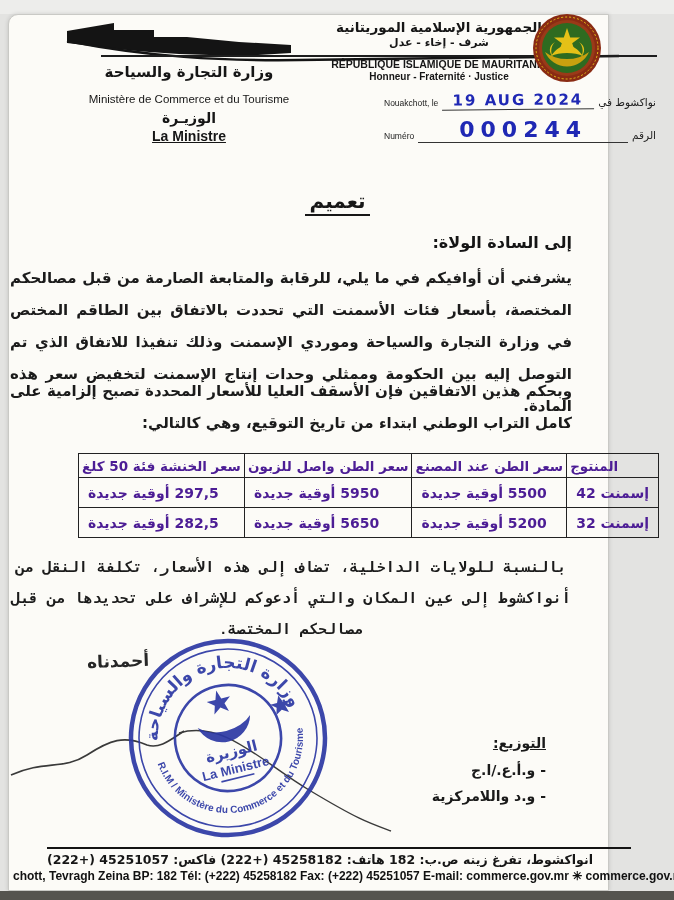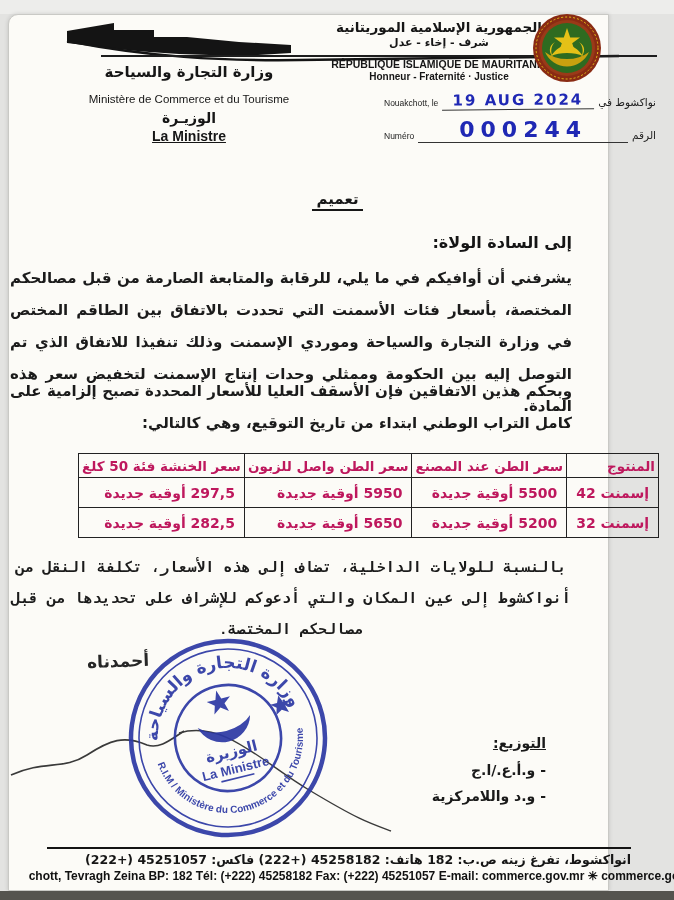--- a/index.html
+++ b/index.html
@@ -29,46 +29,46 @@
 
   .ref-row { position:absolute; left:375px; width:272px; display:flex; align-items:flex-end; gap:4px; }
   .ref-label-fr { font-size:8.5px; font-family:"Liberation Sans",sans-serif; color:#222; padding-bottom:2px; white-space:nowrap; }
   .ref-label-ar { font-size:10.5px; color:#222; padding-bottom:2px; white-space:nowrap; }
   .ref-value { flex:1; text-align:center; border-bottom:1.4px solid #333; color:#1f28b4; font-weight:bold; white-space:nowrap; }
   .date-value { font-size:15px; letter-spacing:2px; transform:rotate(-.5deg); }
   .num-value { font-size:22px; letter-spacing:6px; }
 
   
   .doc-title { position:absolute; left:0; top:174px; width:657px; text-align:center; }
-  .doc-title span { font-size:15px; font-weight:bold; color:#171717; border-bottom:2.2px solid #171717; padding:0 4px 1px; }
+  .doc-title span { font-size:20px; font-weight:bold; color:#171717; border-bottom:2.2px solid #171717; padding:0 4px 1px; }
   .salutation { position:absolute; right:36px; top:218px; font-size:16px; font-weight:bold; color:#151515; direction:rtl; }
   .para { position:absolute; right:36px; width:562px; direction:rtl; text-align:justify; font-size:15px; font-weight:700; color:#1b1b1b; line-height:32px; }
   .p1 { top:247px; }
   .p2 { top:360px; }
   .p3 { top:538px; text-align:center; line-height:31px;font-family:Liberation Mono, monospace; }
 
   table.price-table { position:absolute; left:69px; top:438px; width:524px; border-collapse:collapse; direction:rtl; }
   table.price-table th, table.price-table td {
-    border:1.4px solid #222; color:#be185d; text-align:right; white-space:nowrap;
+    border:1.4px solid #222; color:#4c1d95; text-align:left; white-space:nowrap;
   }
   table.price-table th { font-size:13.5px; font-weight:bold; height:24px; padding:1px 3px; }
   table.price-table td { font-size:14px; font-weight:bold; height:30px; padding:1px 9px; }
   .col-product { width:17%; } .col-factory { width:23%; } .col-client { width:30%; } .col-bag { width:30%; }
 
   
   .handwritten { position:absolute; left:78px; top:636px; font-size:17px; font-weight:bold; color:#262626; direction:rtl; transform:rotate(-2deg); }
   .stamp { position:absolute; left:118px; top:622px; width:202px; height:202px; transform:rotate(-14deg); opacity:.92; }
   .scribble { position:absolute; left:0; top:660px; width:420px; height:170px; }
 
   .distribution { position:absolute; right:62px; top:720px; direction:rtl; text-align:right; color:#1a1a1a; }
   .dist-title { font-size:14px; font-weight:bold; text-decoration:underline; margin-bottom:6px; }
   .dist-item { font-size:14px; font-weight:600; line-height:26px; }
 
   
-  .footer { position:absolute; left:38px; top:832px; width:584px; border-top:2.4px solid #141414; padding-top:3px; text-align:right; }
+  .footer { position:absolute; left:38px; top:832px; width:584px; border-top:2.4px solid #141414; padding-top:3px; text-align:left; }
   .footer-ar { font-size:12.5px; font-weight:bold; color:#161616; direction:rtl; white-space:nowrap; }
   .footer-fr { font-size:12px; font-weight:bold; font-family:"Liberation Sans",sans-serif; color:#111; white-space:nowrap; margin-top:2px; margin-left:-34px; width:680px; }
 </style>
 </head>
 <body>
 
 <div class="top-strip"></div>
 
 <div class="page">
 

